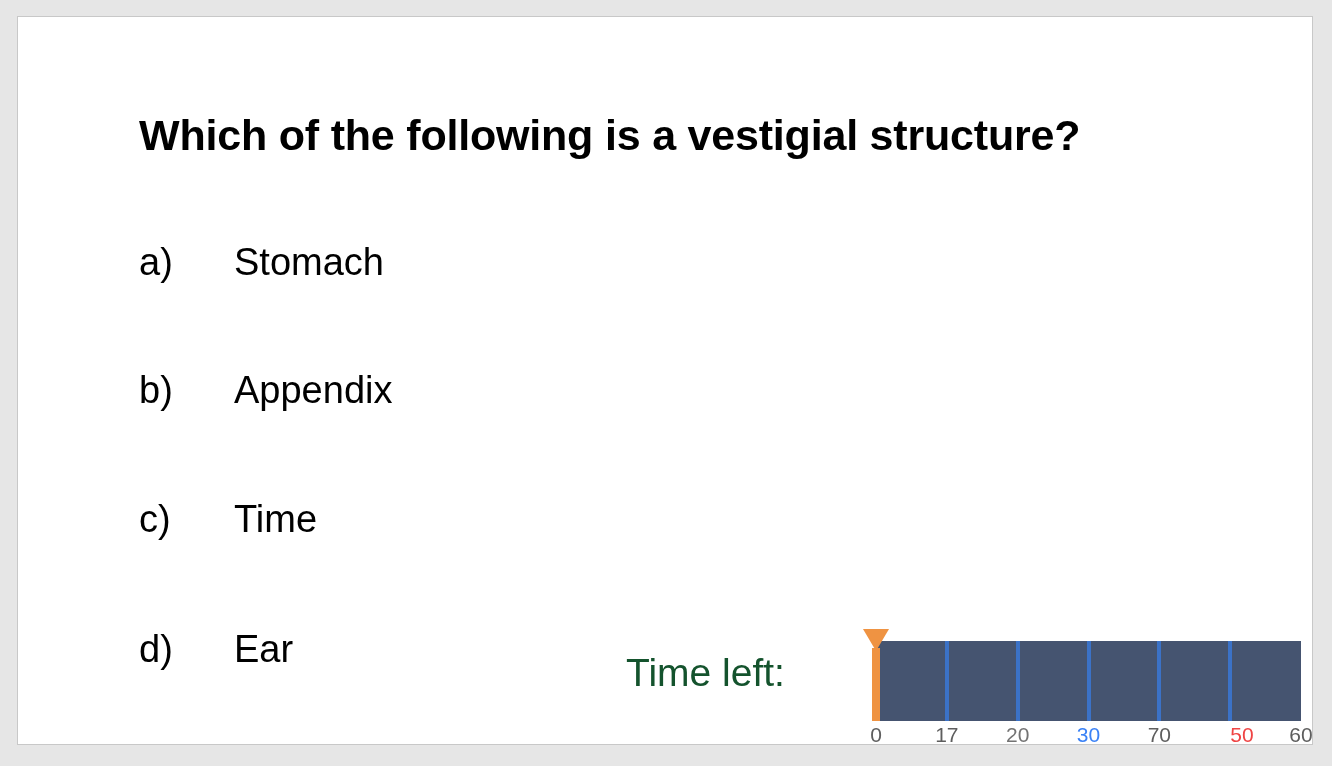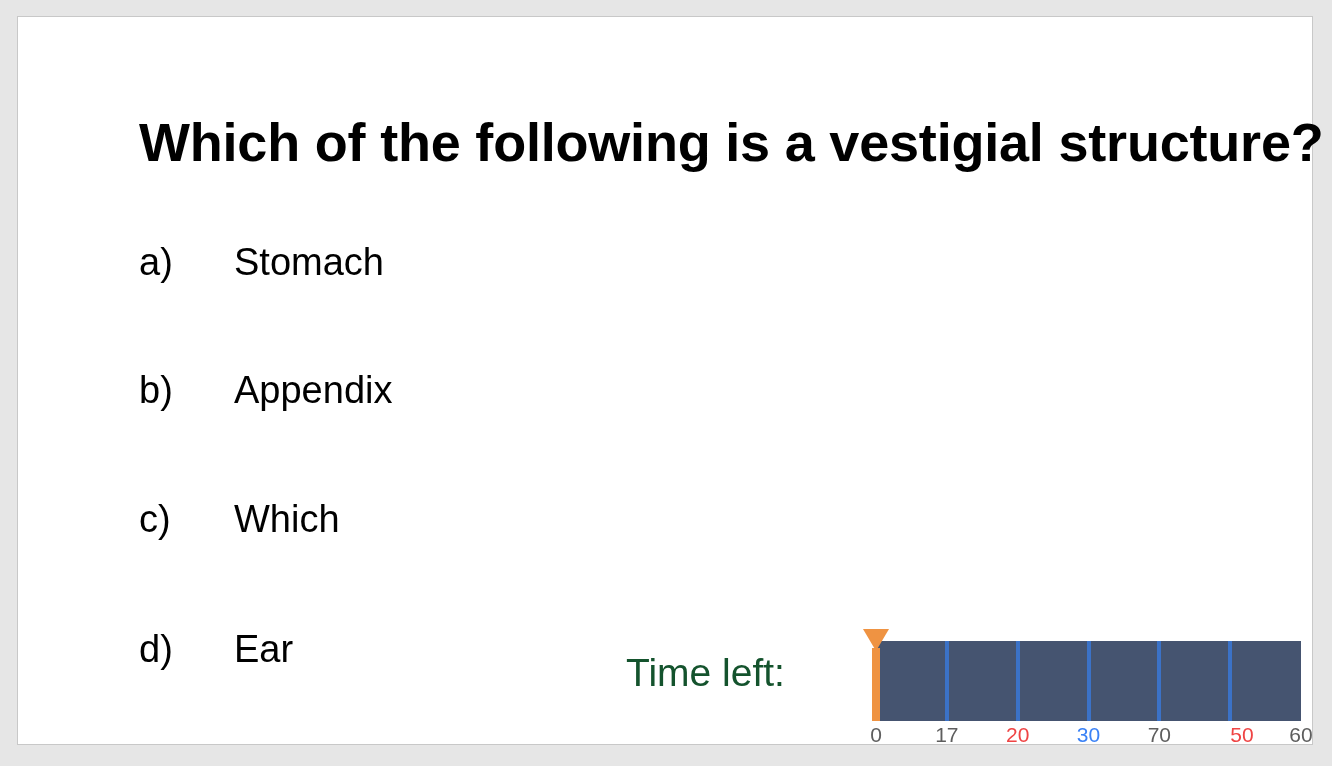--- a/index.html
+++ b/index.html
@@ -23,21 +23,21 @@
     background: #ffffff;
     border: 1px solid #c8c8c8;
     box-sizing: border-box;
   }
 
   
   #question-title {
     position: absolute;
     left: 121px;
     top: 94px;
-    font-size: 54px;
+    font-size: 43px;
     font-weight: bold;
     color: #000000;
     letter-spacing: -0.2px;
     white-space: nowrap;
   }
 
   
   .option-row {
     position: absolute;
     left: 121px;
@@ -156,21 +156,21 @@
 
   <div class="option-row" id="option-a">
     <span class="option-letter">a)</span><span class="option-text">Stomach</span>
   </div>
 
   <div class="option-row" id="option-b">
     <span class="option-letter">b)</span><span class="option-text">Appendix</span>
   </div>
 
   <div class="option-row" id="option-c">
-    <span class="option-letter">c)</span><span class="option-text">Which</span>
+    <span class="option-letter">c)</span><span class="option-text">Time</span>
   </div>
 
   <div class="option-row" id="option-d">
     <span class="option-letter">d)</span><span class="option-text">Ear</span>
   </div>
 
   <div id="timer-widget">
 
     <div id="timer-label">Time left:</div>
 
@@ -185,21 +185,21 @@
         </div>
 
       <div id="timer-marker" style="left: 0px;">
         <div id="marker-triangle" style="border-top-color: rgb(239, 147, 66);"></div>
         <div id="marker-stem" style="background: rgb(239, 147, 66);"></div>
       </div>
 
       <div id="timer-axis">
           <div class="axis-tick" style="left: 13px; color: rgb(94, 94, 94);">0</div>
           <div class="axis-tick" style="left: 83.8333px; color: rgb(94, 94, 94);">17</div>
-          <div class="axis-tick" style="left: 154.667px; color: #ef4444;">20</div>
+          <div class="axis-tick" style="left: 154.667px; color: #737373;">20</div>
           <div class="axis-tick" style="left: 225.5px; color: #3b82f6;">30</div>
           <div class="axis-tick" style="left: 296.333px; color: rgb(94, 94, 94);">70</div>
           <div class="axis-tick" style="left: 379px; color: #ef4444;">50</div>
           <div class="axis-tick" style="left: 438px; color: rgb(94, 94, 94);">60</div>
         </div>
 
     </div>
   </div>
 
 </div>

